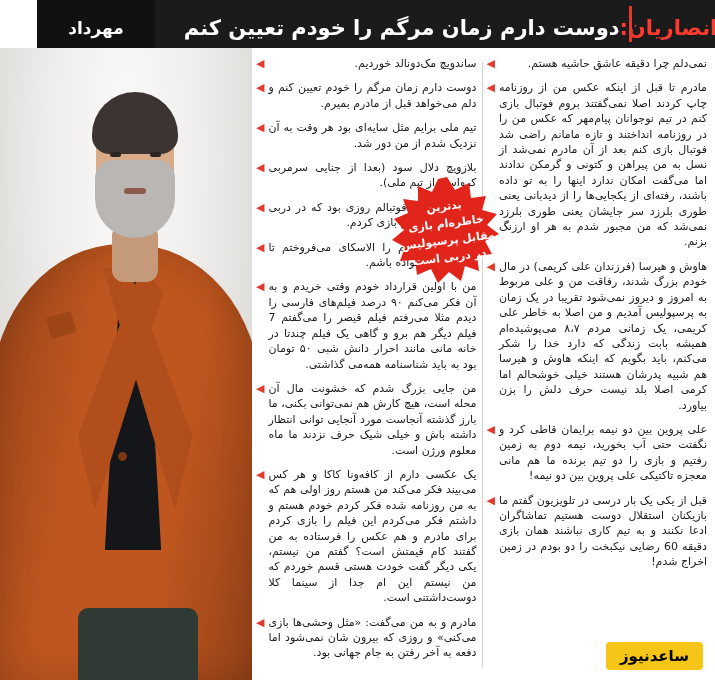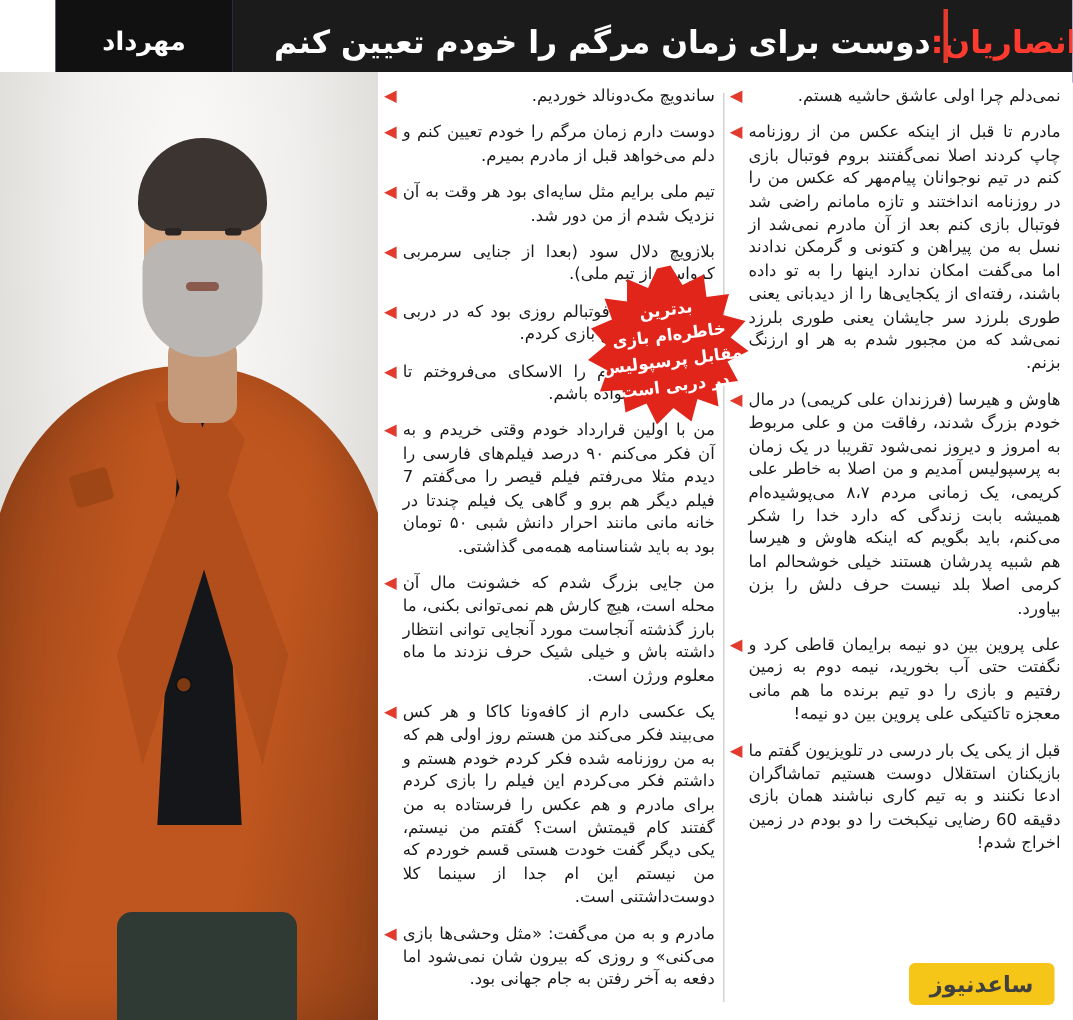--- a/index.html
+++ b/index.html
@@ -183,38 +183,38 @@
     display:flex;flex-direction:column;align-items:center;justify-content:center;
     color:#ffffff;font-weight:bold;font-size:11px;line-height:17px;
     text-align:center;
     transform:rotate(-7deg);
   }
 
   
   .watermark{
     position:absolute;right:12px;bottom:10px;
     background:#f5c518;
-    color:#404040;
+    color:#000000;
     font-size:15px;font-weight:bold;
     padding:5px 14px;
     border-radius:4px;
     letter-spacing:0px;
     z-index:6;
   }
 </style>
 </head>
 <body>
 
 <div class="page">
 
   <div class="header">
     <div class="header-tag">مهرداد</div>
     <div class="header-title">
       <span class="accent">انصاریان:</span>
-        <span> دوست برای زمان مرگم را خودم تعیین کنم</span>
+        <span> دوست دارم زمان مرگم را خودم تعیین کنم</span>
     </div>
     <div class="header-sep"></div>
   </div>
 
   <div class="body-area">
 
     <div class="photo-wrap">
       <div class="photo">
         <div class="bg-grad"></div>
         <div class="shoulders"></div>
@@ -248,21 +248,21 @@
         <span>در دربی است</span>
       </div>
     </div>
 
     <div class="cols">
 
       <div class="col">
         <div class="col-rule"></div>
         <div class="para">
             <span class="bullet">◀</span>
-            <span class="ptext">نمی‌دلم چرا اولی عاشق حاشیه هستم.</span>
+            <span class="ptext">نمی‌دلم چرا دقیقه عاشق حاشیه هستم.</span>
           </div>
         <div class="para">
             <span class="bullet">◀</span>
             <span class="ptext">مادرم تا قبل از اینکه عکس من از روزنامه چاپ کردند اصلا نمی‌گفتند بروم فوتبال بازی کنم در تیم نوجوانان پیام‌مهر که عکس من را در روزنامه انداختند و تازه مامانم راضی شد فوتبال بازی کنم بعد از آن مادرم نمی‌شد از نسل به من پیراهن و کتونی و گرمکن ندادند اما می‌گفت امکان ندارد اینها را به تو داده باشند، رفته‌ای از یکجایی‌ها را از دیدبانی یعنی طوری بلرزد سر جایشان یعنی طوری بلرزد نمی‌شد که من مجبور شدم به هر او ارزنگ بزنم.</span>
           </div>
         <div class="para">
             <span class="bullet">◀</span>
             <span class="ptext">هاوش و هیرسا (فرزندان علی کریمی) در مال خودم بزرگ شدند، رفاقت من و علی مربوط به امروز و دیروز نمی‌شود تقریبا در یک زمان به پرسپولیس آمدیم و من اصلا به خاطر علی کریمی، یک زمانی مردم ۸،۷ می‌پوشیده‌ام همیشه بابت زندگی که دارد خدا را شکر می‌کنم، باید بگویم که اینکه هاوش و هیرسا هم شبیه پدرشان هستند خیلی خوشحالم اما کرمی اصلا بلد نیست حرف دلش را بزن بیاورد.</span>
           </div>
         <div class="para">

